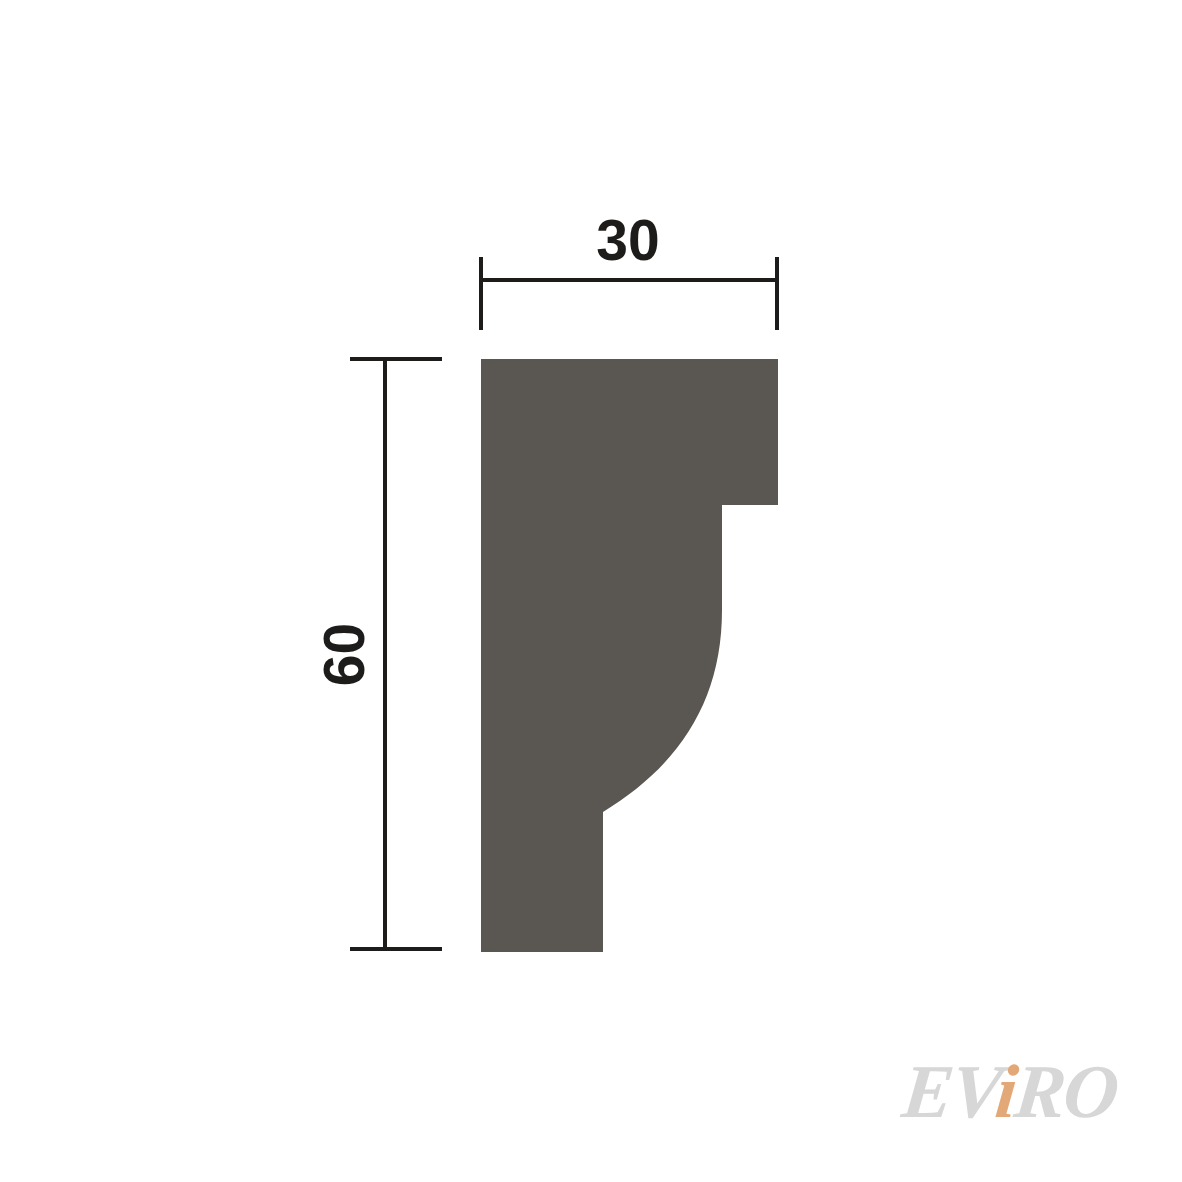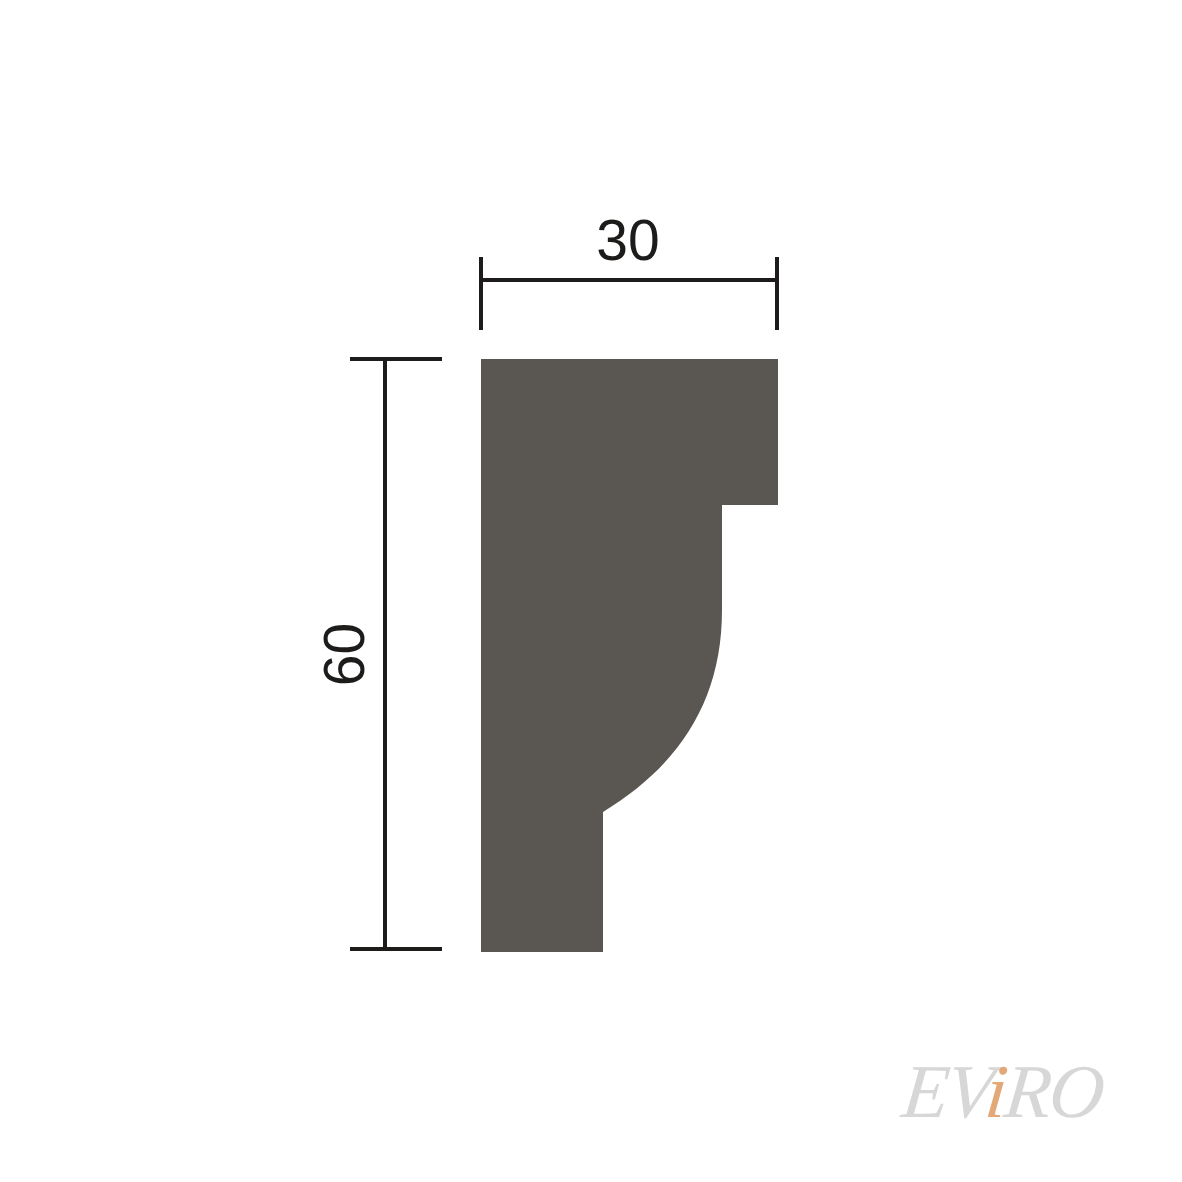--- a/index.html
+++ b/index.html
@@ -7,20 +7,21 @@
     padding: 0;
     background: #ffffff;
   }
   .stage {
     position: relative;
     width: 1182px;
     height: 1182px;
     background: var(--background, #ffffff);
     overflow: hidden;
     font-family: "Liberation Sans", sans-serif;
+    font-weight: bold;
   }
   .profile-svg {
     position: absolute;
     left: 0;
     top: 0;
     width: 1182px;
     height: 1182px;
   }
   
   .dim-el {

